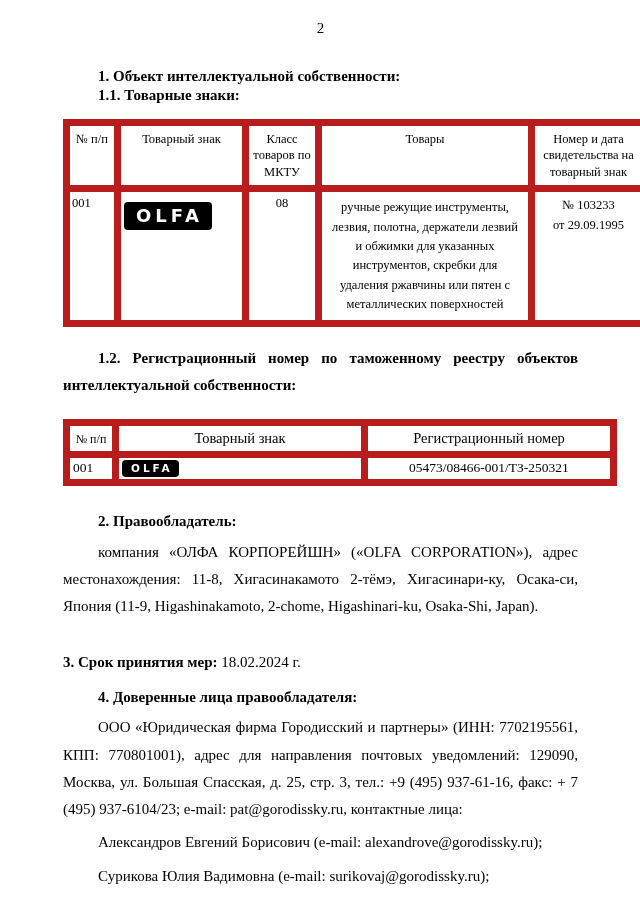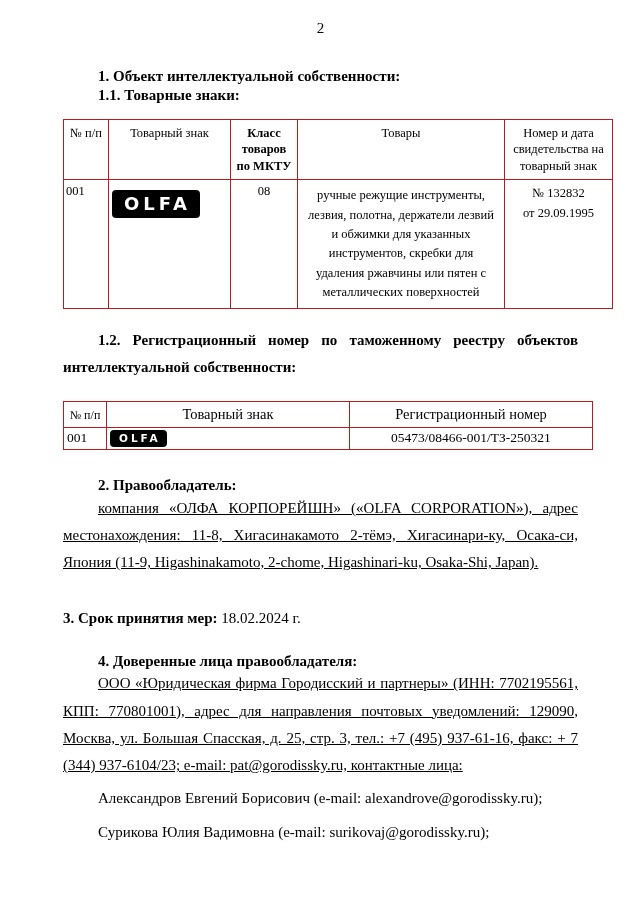--- a/index.html
+++ b/index.html
@@ -25,31 +25,31 @@
     margin: 18px 0 0 0;
   }
   table {
     border-collapse: collapse;
     width: 100%;
     table-layout: fixed;
   }
   .tbl1 { margin-top: 14px; }
   .tbl2 { margin-top: 20px; }
   th, td {
-    border: 1px solid #b91c1c;
+    border: 7px solid #b91c1c;
     font-weight: normal;
     vertical-align: top;
     padding: 4px 3px;
     overflow: hidden;
   }
   .tbl1 th { font-size: 12.5px; text-align: center; line-height: 1.35; padding-top: 5px; height: 48px; }
   .tbl1 td { font-size: 12.5px; height: 118px; }
   .tbl1 .c-num  { width: 38px; }
   .tbl1 .c-mark { width: 115px; }
-  .tbl1 .c-cls  { width: 60px; font-weight: bold; }
+  .tbl1 .c-cls  { width: 60px; }
   .tbl1 .c-goods{ width: 200px; }
   .tbl1 .c-cert { width: 101px; }
   .cell-num { text-align: left; padding-left: 2px; }
   .cell-center { text-align: center; font-family: Liberation Serif, serif; }
   .goods-text { text-align: center; line-height: 1.55; padding: 2px 4px; }
   .cert-cell div { text-align: center; line-height: 1.55; }
   .tbl2 th { font-size: 14.5px; text-align: center; vertical-align: middle; padding: 4px 2px; }
   .tbl2 th.small { font-size: 12px; line-height: 1.2; }
   .tbl2 td { font-size: 13.5px; padding: 2px 3px; }
   .tbl2 .c-num  { width: 38px; }
@@ -64,26 +64,25 @@
     border-radius: 4px;
     line-height: 1;
   }
   .olfa-lg { font-size: 18px; letter-spacing: 4px; padding: 5px 9px 5px 12px; margin-top: 6px; }
   .olfa-sm { font-size: 10.5px; letter-spacing: 3px; padding: 3px 6px 3px 9px; }
   .logo-wrap { text-align: left; }
   .para {
     text-align: justify;
     text-indent: 35px;
     line-height: 1.82;
-    margin: 0 0 0 0;
-    text-decoration: underline;
+    margin: 8px 0 0 0;
   }
   .line3 { margin: 28px 0 0 0; line-height: 1.8; }
   .s2head { margin-top: 26px; }
-  .s4head { margin-top: 20px; }
+  .s4head { margin-top: 12px; }
   .contact { margin: 4px 0 0 35px; line-height: 2.0; }
 </style>
 </head>
 <body>
 
 <div class="page">
 
   <div class="pagenum">2</div>
 
   <p class="h indent">1. Объект интеллектуальной собственности:</p>
@@ -103,21 +102,21 @@
       <tr>
         <td class="cell-num">001</td>
         <td class="logo-wrap">
           <span class="olfa olfa-lg">OLFA</span>
         </td>
         <td class="cell-center">08</td>
         <td>
           <div class="goods-text">ручные режущие инструменты, лезвия, полотна, держатели лезвий и обжимки для указанных инструментов, скребки для удаления ржавчины или пятен с металлических поверхностей</div>
         </td>
         <td class="cert-cell">
-          <div>№ 132832</div>
+          <div>№ 103233</div>
           <div>от 29.09.1995</div>
         </td>
       </tr>
     </tbody>
   </table>
 
   <p class="h-just">1.2. Регистрационный номер по таможенному реестру объектов интеллектуальной собственности:</p>
 
   <table class="tbl2">
     <thead>
@@ -139,18 +138,18 @@
   </table>
 
   <p class="h indent s2head">2. Правообладатель:</p>
 
   <p class="para">компания «ОЛФА КОРПОРЕЙШН» («OLFA CORPORATION»), адрес местонахождения: 11-8, Хигасинакамото 2-тёмэ, Хигасинари-ку, Осака-си, Япония (11-9, Higashinakamoto, 2-chome, Higashinari-ku, Osaka-Shi, Japan).</p>
 
   <p class="line3 indent"><span class="h">3. Срок принятия мер:</span><span> 18.02.2024 г.</span></p>
 
   <p class="h indent s4head">4. Доверенные лица правообладателя:</p>
 
-  <p class="para">ООО «Юридическая фирма Городисский и партнеры» (ИНН: 7702195561, КПП: 770801001), адрес для направления почтовых уведомлений: 129090, Москва, ул. Большая Спасская, д. 25, стр. 3, тел.: +7 (495) 937-61-16, факс: + 7 (344) 937-6104/23; e-mail: pat@gorodissky.ru, контактные лица:</p>
+  <p class="para">ООО «Юридическая фирма Городисский и партнеры» (ИНН: 7702195561, КПП: 770801001), адрес для направления почтовых уведомлений: 129090, Москва, ул. Большая Спасская, д. 25, стр. 3, тел.: +9 (495) 937-61-16, факс: + 7 (495) 937-6104/23; e-mail: pat@gorodissky.ru, контактные лица:</p>
 
   <p class="contact">Александров Евгений Борисович (e-mail: alexandrove@gorodissky.ru);</p>
   <p class="contact">Сурикова Юлия Вадимовна (e-mail: surikovaj@gorodissky.ru);</p>
 
 </div>
 
 </body></html>

